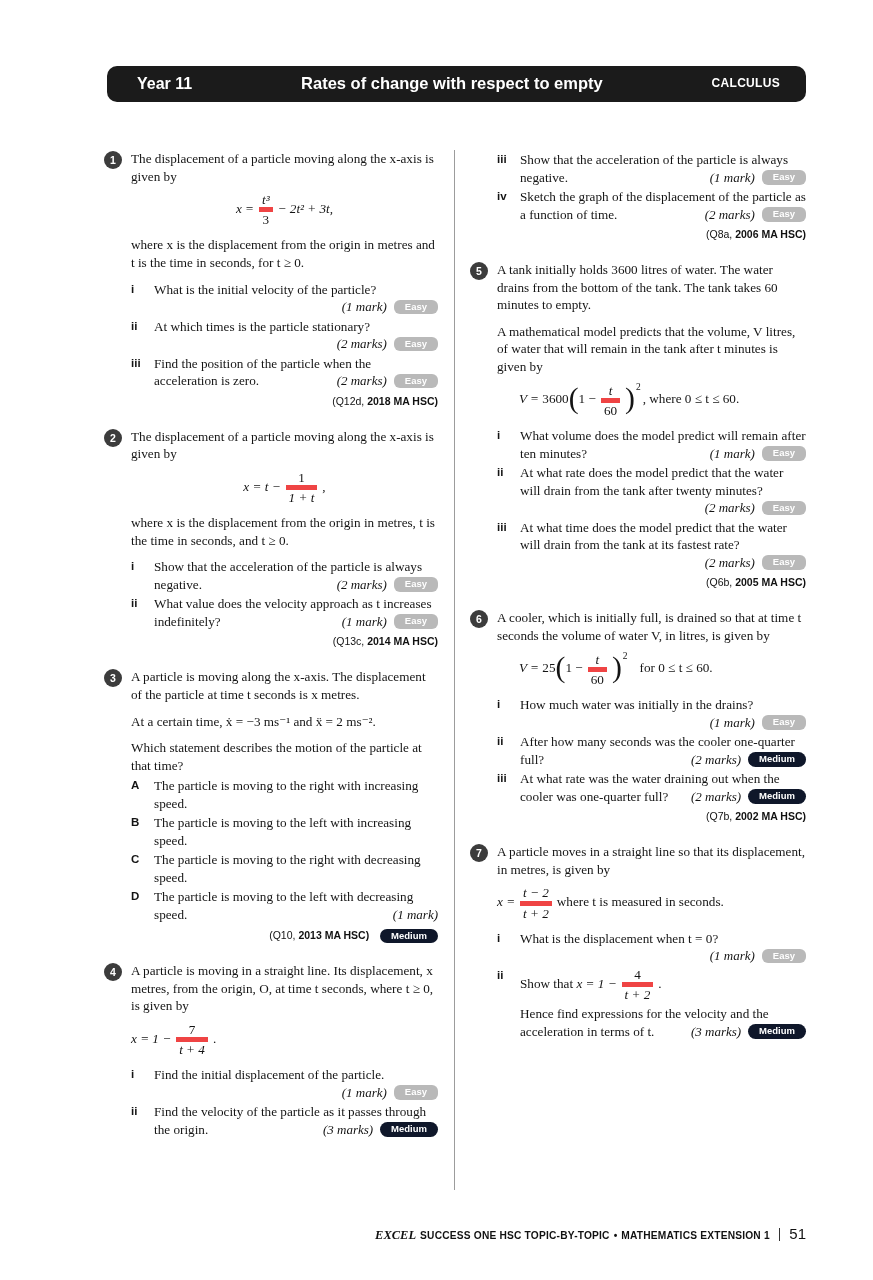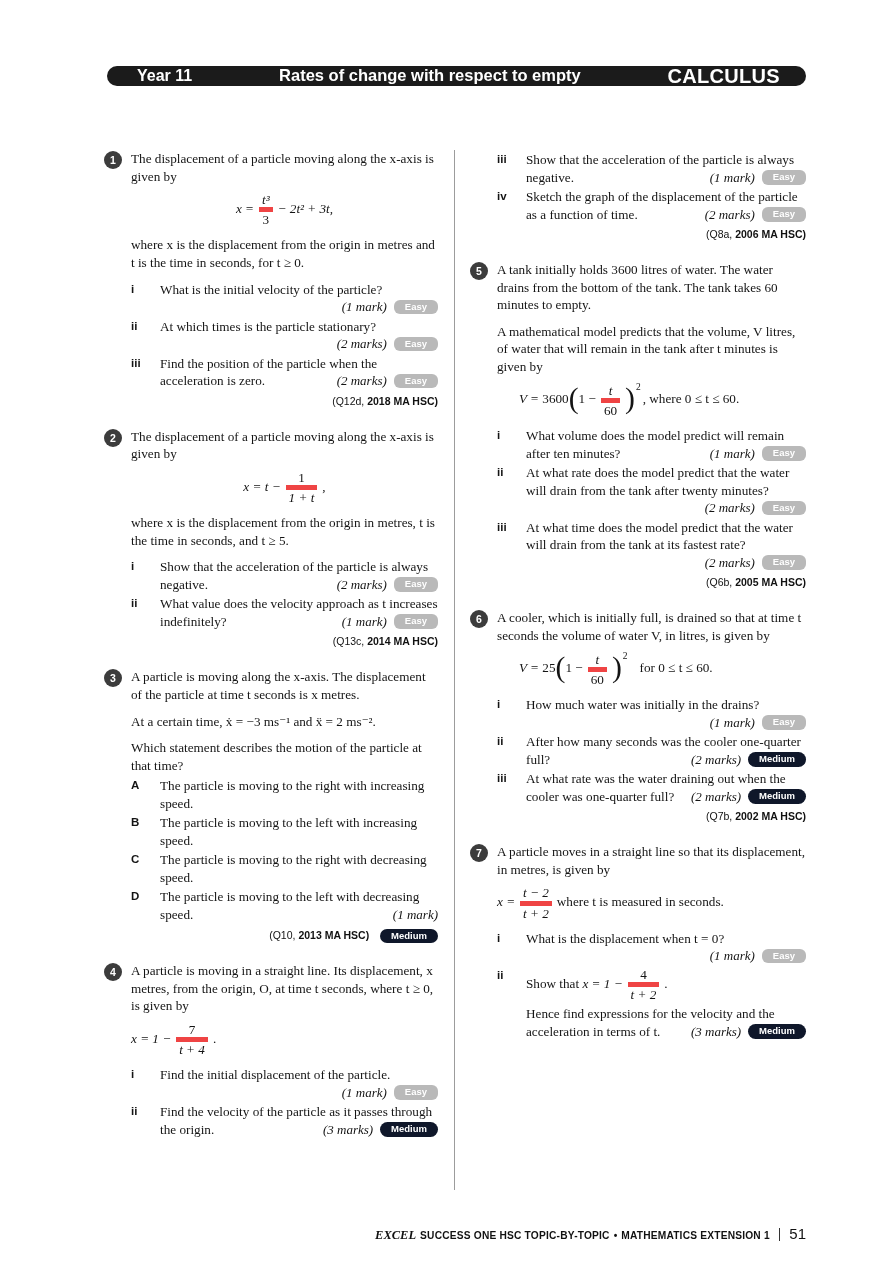--- a/index.html
+++ b/index.html
@@ -6,28 +6,28 @@
   html, body { margin: 0; padding: 0; }
   body {
     width: 873px; height: 1280px; background: #ffffff; position: relative;
     font-family: "Liberation Serif", "DejaVu Serif", serif;
     font-size: 13.2px; line-height: 1.33; color: #141414;
   }
   .page { position: absolute; inset: 0; overflow: hidden; }
 
   
   .header-bar {
-    position: absolute; left: 107px; top: 66px; width: 699px; height: 20px;
+    position: absolute; left: 107px; top: 66px; width: 699px; height: 36px;
     background: #1b1b1b; border-radius: 10px; color: #fff;
     display: flex; align-items: center; padding: 0 26px 0 30px;
     font-family: "Liberation Sans", "DejaVu Sans", sans-serif; font-weight: bold;
   }
   .hdr-year { flex: 0 0 auto; font-size: 16px; }
   .hdr-title { flex: 1 1 auto; text-align: center; font-size: 16.5px; }
-  .hdr-subject { flex: 0 0 auto; font-size: 20px; letter-spacing: .3px; }
+  .hdr-subject { flex: 0 0 auto; font-size: 12px; letter-spacing: .3px; }
 
   
   .col { position: absolute; top: 150px; }
   .col-left { left: 104px; width: 334px; }
   .col-right { left: 470px; width: 336px; }
   .divider { position: absolute; left: 454px; top: 150px; width: 1px; height: 1040px; background: #9c9c9c; }
 
   
   .q { position: relative; padding-left: 27px; margin-bottom: 19px; }
   .qnum {
@@ -46,21 +46,21 @@
   .frac { display: inline-block; vertical-align: middle; text-align: center; margin: 0 5px; line-height: 1.15; }
   .frac .fn { display: block; padding: 0 3px; border-bottom: 5px solid #ef4444; }
   .frac .fd { display: block; padding: 0 3px; }
   .bigp { font-size: 225%; font-weight: 400; vertical-align: middle; line-height: 0; position: relative; top: -2px; }
   .fsup { font-size: 9.5px; vertical-align: 13px; margin-left: 1px; }
   .fpost { margin-left: 2px; }
   .fpost-gap { margin-left: 12px; }
   .mt3 { margin-top: 3px; }
 
   
-  .part { display: flex; margin: 1px 0 2px; gap: 6px; }
+  .part { display: flex; margin: 1px 0 2px; }
   .plabel { flex: 0 0 23px; font: bold 11.5px/1.55 "Liberation Sans", sans-serif; }
   .pbody { flex: 1 1 auto; min-width: 0; }
   .pbody::after { content: ""; display: block; clear: both; }
   .meta { float: right; white-space: nowrap; margin-left: 10px; }
   .marks { font-style: italic; font-size: 13px; }
   .badge {
     display: inline-block; min-width: 26px; text-align: center; color: #fff;
     border-radius: 9px; padding: 2px 11px 3px; margin-left: 7px; vertical-align: 1.5px;
     font: bold 9.5px/1 "Liberation Sans", sans-serif;
   }
@@ -134,21 +134,21 @@
         <span class="sexam">2018 MA HSC)</span>
       </div>
     </section>
 
     <section class="q">
       <span class="qnum">2</span>
       <p class="txt">The displacement of a particle moving along the x-axis is given by</p>
       <div class="formula centered">
         <span class="mi">x = t −</span><span class="frac"><span class="fn">1</span><span class="fd mi">1 + t</span></span><span>,</span>
       </div>
-      <p class="txt gap">where x is the displacement from the origin in metres, t is the time in seconds, and t ≥ 5.</p>
+      <p class="txt gap">where x is the displacement from the origin in metres, t is the time in seconds, and t ≥ 0.</p>
 
       <div class="part">
         <span class="plabel">i</span>
         <div class="pbody">
           <span>Show that the acceleration of the particle is always negative.</span>
           <span class="meta"><span class="marks">(2 marks)</span><span class="badge easy">Easy</span></span>
         </div>
       </div>
       <div class="part">
         <span class="plabel">ii</span>

